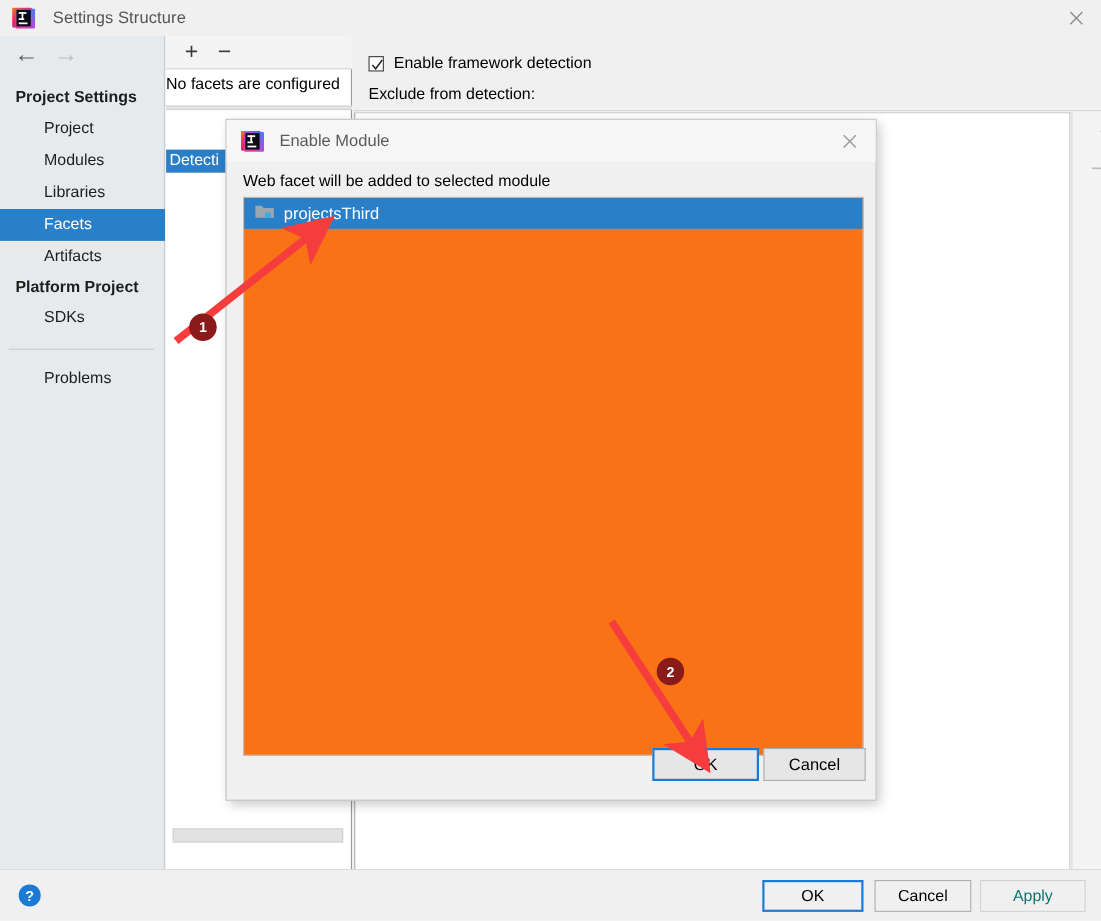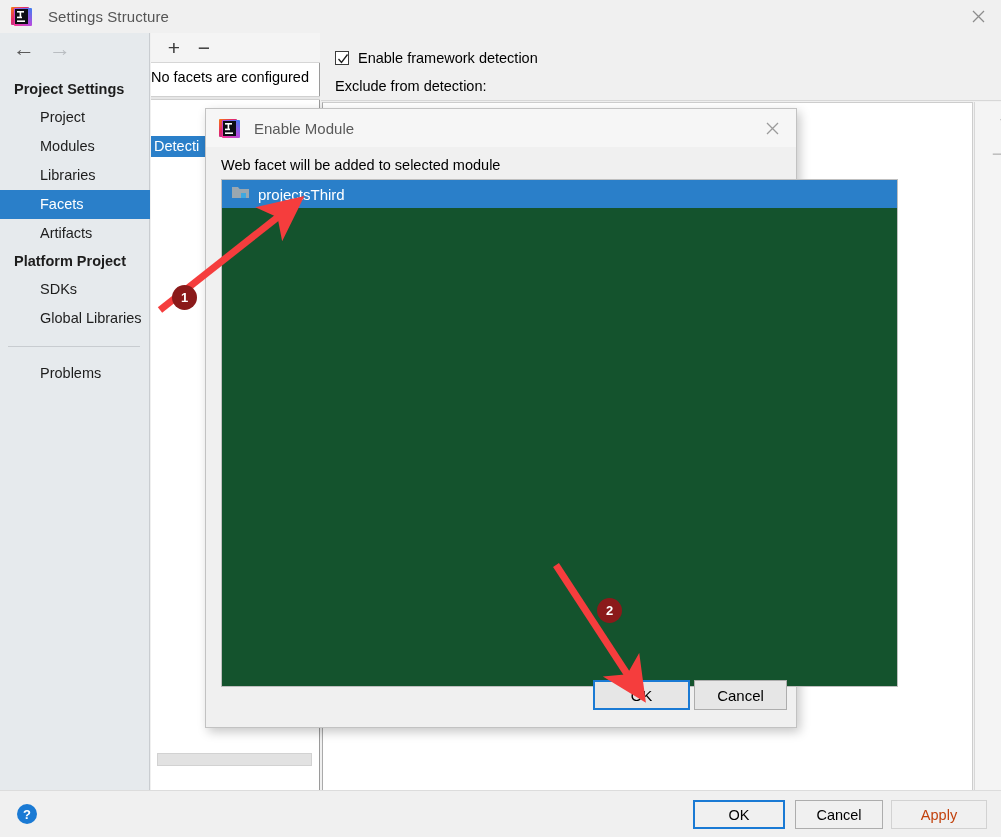--- a/index.html
+++ b/index.html
@@ -209,21 +209,21 @@
     font-size: 14.5px;
     color: #000000;
     font-family: "Liberation Sans", sans-serif;
     display: flex; align-items: center; justify-content: center;
     padding: 0;
   }
   .wbtn.default {
     border: 2px solid #1a7ad4;
     background: #f0f0f0;
   }
-  .wbtn.disabled { color: #c2410c; border-color: #d2d2d2; background:#f0f0f0; }
+  .wbtn.disabled { color: #0f766e; border-color: #d2d2d2; background:#f0f0f0; }
   #btn-ok     { left: 693px; width: 92px; }
   #btn-cancel { left: 795px; width: 88px; }
   #btn-apply  { left: 891px; width: 96px; }
 
   
   .dialog {
     position: absolute; left: 205px; top: 108px;
     width: 592px; height: 620px;
     background: #f0f0f0;
     border: 1px solid #c2c2c2;
@@ -246,22 +246,22 @@
     width: 44px; height: 38px;
     display: flex; align-items: center; justify-content: center;
     color: #9b9b9b;
   }
   .dlg-prompt {
     position: absolute; left: 15px; top: 48px;
     font-size: 14.5px; color: #000000;
   }
   .dlg-list {
     position: absolute; left: 15px; top: 70px;
-    width: 677px; height: 508px;
-    background: #14532d;
+    width: 564px; height: 508px;
+    background: #f97316;
     border: 1px solid #bfbfbf;
   }
   .dlg-list-item {
     height: 28px;
     display: flex; align-items: center;
     padding-left: 10px;
     font-size: 15px;
     color: #000000;
   }
   .dlg-list-item.selected {
@@ -348,21 +348,20 @@
     <div style="position:absolute;left:0;top:43px;width:150px;">
       <div class="side-group">Project Settings</div>
       <div class="side-item">Project</div>
       <div class="side-item">Modules</div>
       <div class="side-item">Libraries</div>
       <div class="side-item selected">Facets</div>
       <div class="side-item">Artifacts</div>
 
       <div class="side-group">Platform Project</div>
       <div class="side-item">SDKs</div>
-      <div class="side-item">Global Libraries</div>
 
       <div class="side-sep"></div>
 
       <div class="side-item">Problems</div>
     </div>
   </div>
 
   <div class="facets-pane">
     <div class="facets-toolbar">
       <div class="tool-btn plus">+</div>

